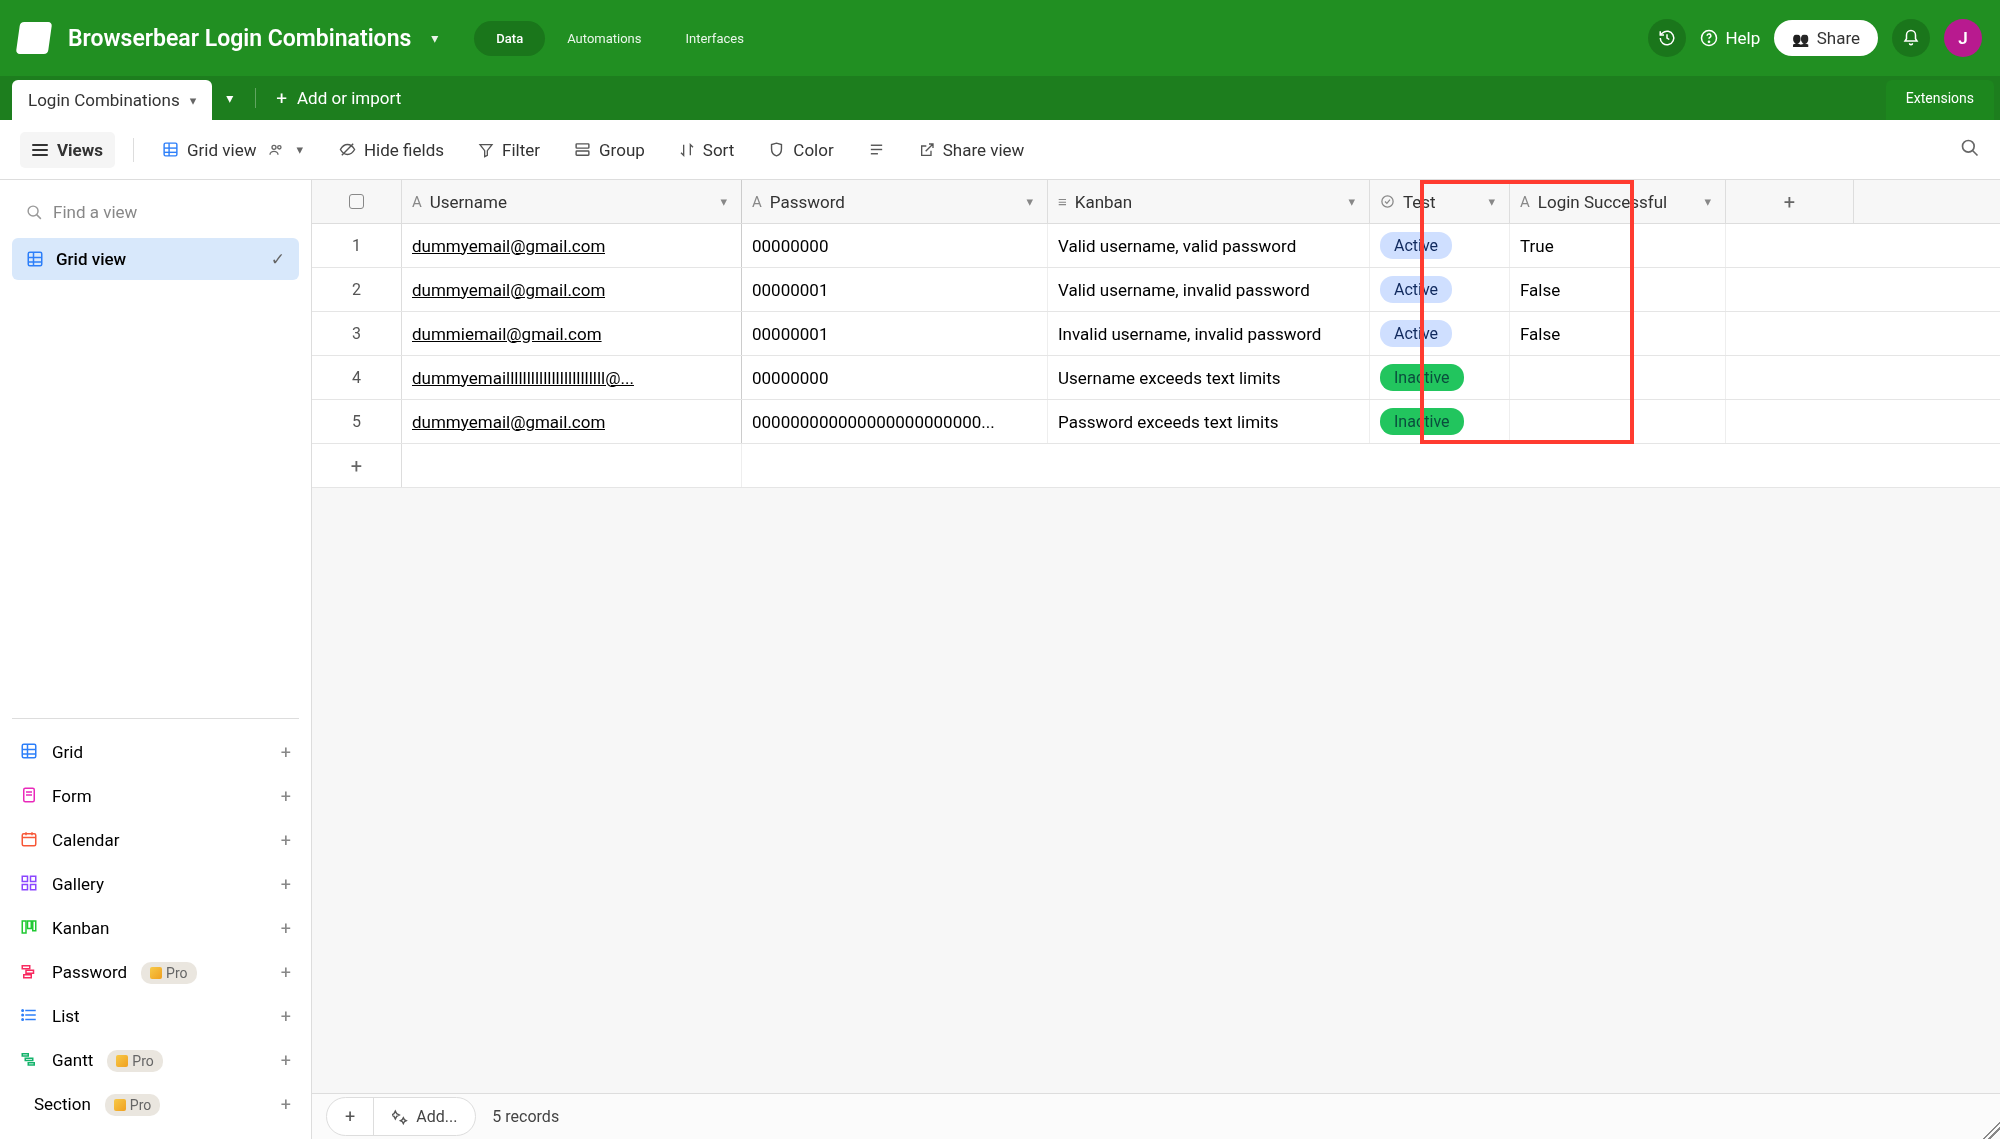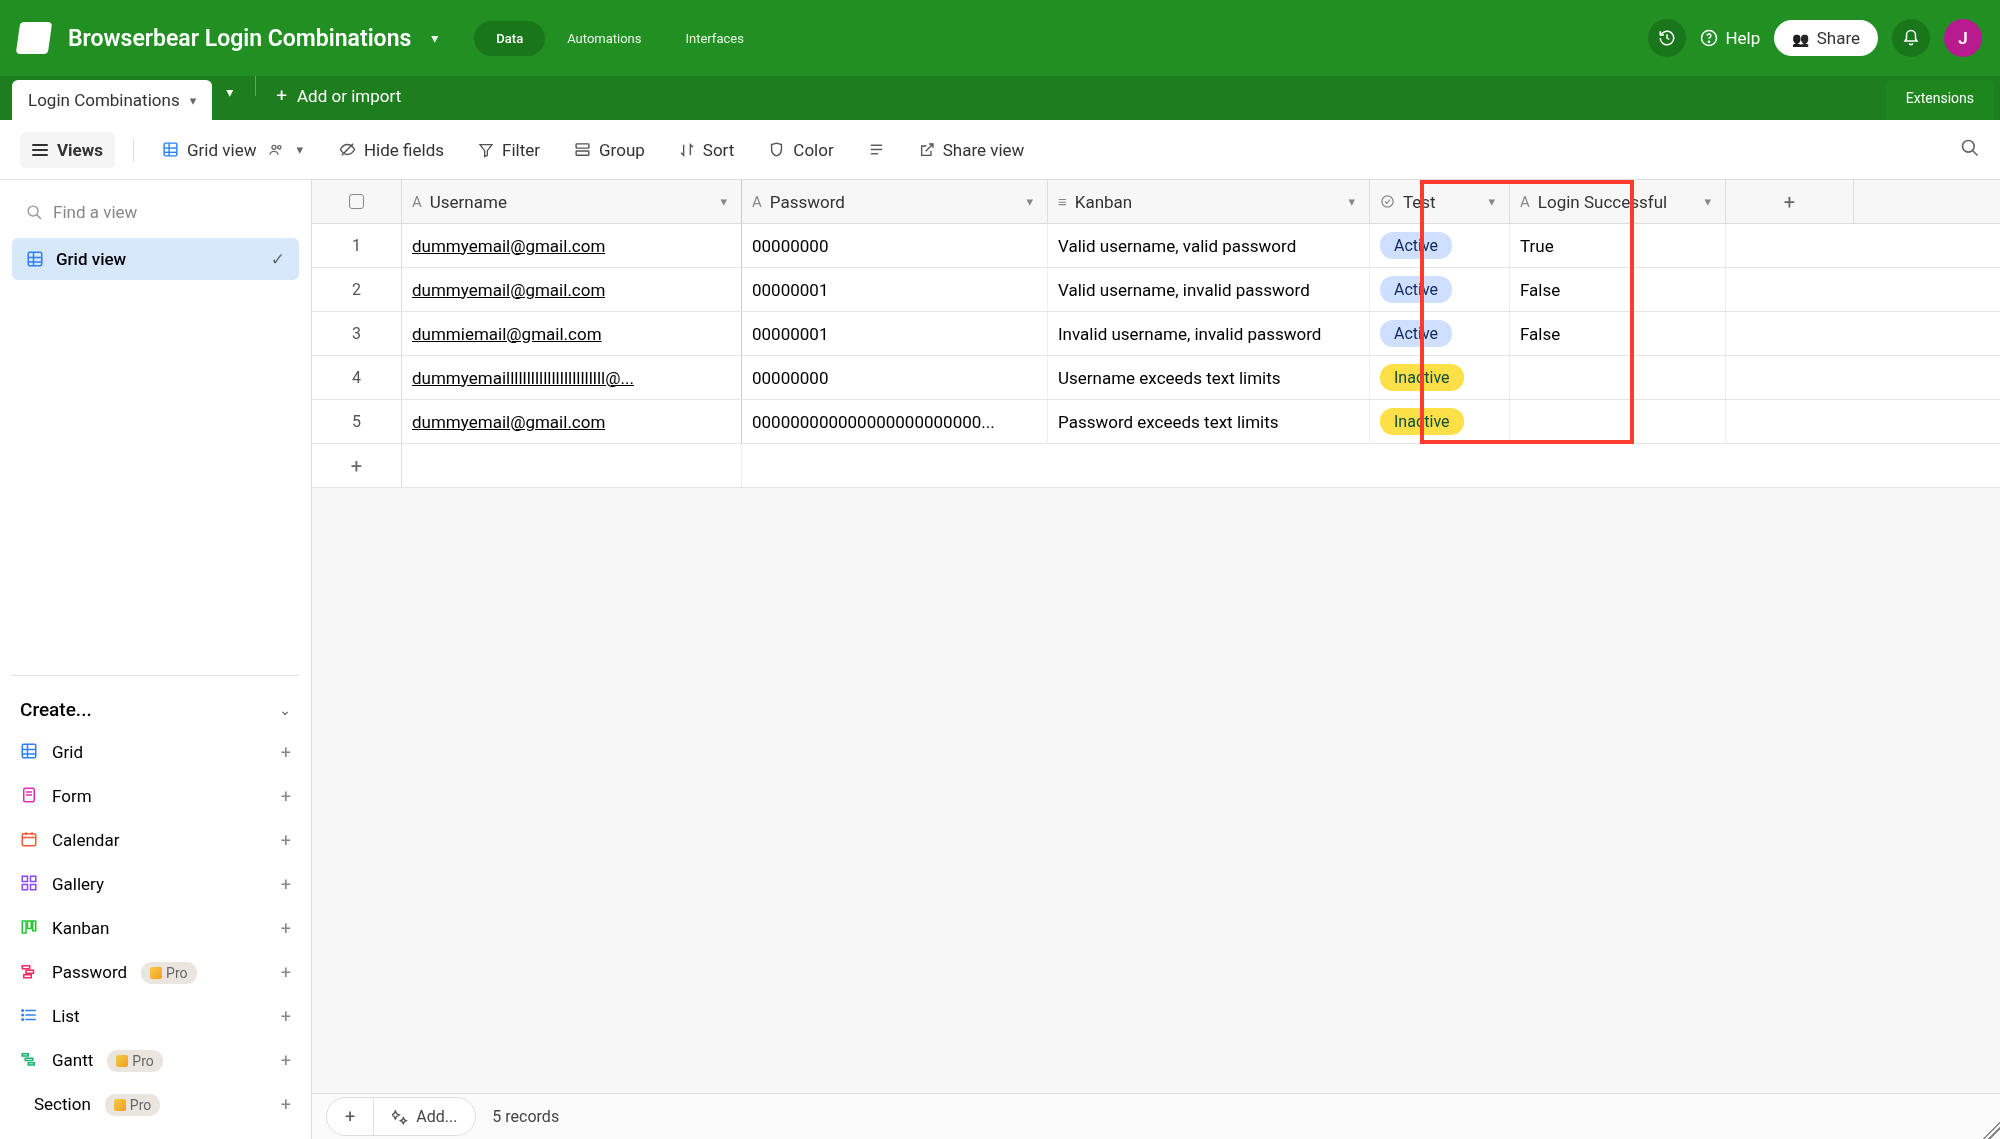--- a/index.html
+++ b/index.html
@@ -11,21 +11,21 @@
 .top-tabs { display: flex; gap: 0; margin-left: 26px; }
 .top-tab { padding: 10px 22px; font-size: 13px; cursor: pointer; border-radius: 24px; color: #eaf6ea; }
 .top-tab.active { background: #1a761b; color: #fff; font-weight: 500; }
 .top-right { margin-left: auto; display: flex; align-items: center; gap: 14px; }
 .icon-btn-round { width: 38px; height: 38px; border-radius: 50%; display: flex; align-items: center; justify-content: center; cursor: pointer; }
 .icon-btn-round.dark { background: #1a761b; color: #fff; }
 .help-btn { display: flex; align-items: center; gap: 7px; color: #fff; font-size: 17px; cursor: pointer; }
 .share-btn { background: #fff; color: #333; border-radius: 20px; padding: 8px 18px; display: flex; align-items: center; gap: 7px; font-size: 17px; cursor: pointer; }
 .avatar { width: 38px; height: 38px; border-radius: 50%; background: #b81a8f; display: flex; align-items: center; justify-content: center; color: #fff; font-weight: 600; font-size: 17px; }
 
-.tablebar { height: 44px; background: #1d7e1e; display: flex; align-items: flex-start; padding-left: 12px; color: #fff; }
+.tablebar { height: 44px; background: #1d7e1e; display: flex; align-items: center; padding-left: 12px; color: #fff; }
 .table-tab { background: #fff; color: #333; border-radius: 6px 6px 0 0; padding: 10px 16px; display: flex; align-items: center; gap: 10px; font-size: 17px; height: 40px; margin-top: 4px; cursor: pointer; }
 .table-tab-more { padding: 8px 14px; color: #fff; font-size: 14px; cursor: pointer; }
 .divider-v { width: 1px; height: 20px; background: rgba(255,255,255,0.3); margin: 0 8px; }
 .add-import { display: flex; align-items: center; gap: 10px; color: #fff; font-size: 17px; padding: 8px 12px; cursor: pointer; }
 .extensions { margin-left: auto; background: #1d871e; padding: 10px 20px; color: #fff; font-size: 14px; cursor: pointer; border-radius: 6px 6px 0 0; height: 40px; margin-top: 4px; margin-right: 6px; }
 
 .toolbar { height: 60px; background: #fff; border-bottom: 1px solid #ddd; display: flex; align-items: center; padding: 0 20px; gap: 18px; font-size: 17px; color: #333; }
 .views-btn { display: flex; align-items: center; gap: 9px; padding: 8px 12px; background: #f5f5f5; border-radius: 5px; cursor: pointer; font-weight: 700; }
 .toolbar-sep { width: 1px; height: 24px; background: #ddd; }
 .tool-item { display: flex; align-items: center; gap: 8px; padding: 6px 8px; cursor: pointer; border-radius: 4px; }
@@ -64,21 +64,21 @@
 .data-row .cell { border-right: 1px solid #eee; display: flex; align-items: center; padding: 0 10px; overflow: hidden; }
 .cell-rownum { width: 90px; justify-content: center; color: #555; font-size: 16px; border-right: 1px solid #ddd !important;}
 .cell-user { width: 340px; text-decoration: underline; }
 .cell-pass { width: 306px; }
 .cell-notes { width: 322px; }
 .cell-test { width: 140px; }
 .cell-login { width: 216px; }
 .cell span.trunc { overflow: hidden; text-overflow: ellipsis; white-space: nowrap; }
 .pill { padding: 4px 14px; border-radius: 13px; font-size: 16px; }
 .pill-active { background: #cfdfff; color: #10295e; }
-.pill-inactive { background: #fde047; color: #0a4d3d; }
+.pill-inactive { background: #22c55e; color: #0a4d3d; }
 .add-row { display: flex; height: 44px; border-bottom: 1px solid #e5e5e5; background: #fff;}
 .add-row .plus-cell { width: 90px; display: flex; align-items: center; justify-content: center; color: #666; font-size: 20px; cursor: pointer; border-right: 1px solid #ddd; }
 .add-row .rest-user { width: 340px; border-right: 1px solid #eee;}
 .add-row .rest-fill { flex: 0 0 984px; }
 .login-highlight { position: absolute; border: 4px solid #ff3b30; pointer-events: none; }
 
 .footer { position: absolute; bottom: 0; left: 312px; right: 0; height: 46px; background: #fbfbfb; border-top: 1px solid #ddd; display: flex; align-items: center; padding: 0 14px; font-size: 16px; color: #444; }
 .footer-add { display: flex; align-items: center; gap: 0; background: #fff; border: 1px solid #ddd; border-radius: 22px; overflow: hidden; margin-right: 16px;}
 .footer-add .seg { padding: 8px 18px; display: flex; align-items: center; gap: 8px; cursor: pointer;}
 .footer-add .seg:first-child { border-right: 1px solid #ddd; }
@@ -241,24 +241,20 @@
           <rect x="3" y="3" width="18" height="18" rx="2"></rect>
           <line x1="3" y1="10" x2="21" y2="10"></line>
           <line x1="3" y1="16" x2="21" y2="16"></line>
           <line x1="10" y1="3" x2="10" y2="21"></line>
         </svg>
       <span>Grid view</span>
       <span class="check">✓</span>
     </div>
     <div class="spacer-flex"></div>
     <div class="sidebar-sep"></div>
-    <div class="create-header">
-      <span>Create...</span>
-      <span style="color:#666;font-size:14px;">⌄</span>
-    </div>
     <div id="create-list">
         <div class="create-item">
           <span><svg width="18" height="18" viewBox="0 0 24 24" fill="none" stroke="#2d7ff9" stroke-width="2">
               <rect x="3" y="3" width="18" height="18" rx="2"></rect>
               <line x1="3" y1="10" x2="21" y2="10"></line>
               <line x1="3" y1="16" x2="21" y2="16"></line>
               <line x1="10" y1="3" x2="10" y2="21"></line>
             </svg></span>
           <span>Grid</span>
           <span class="plus">+</span>

